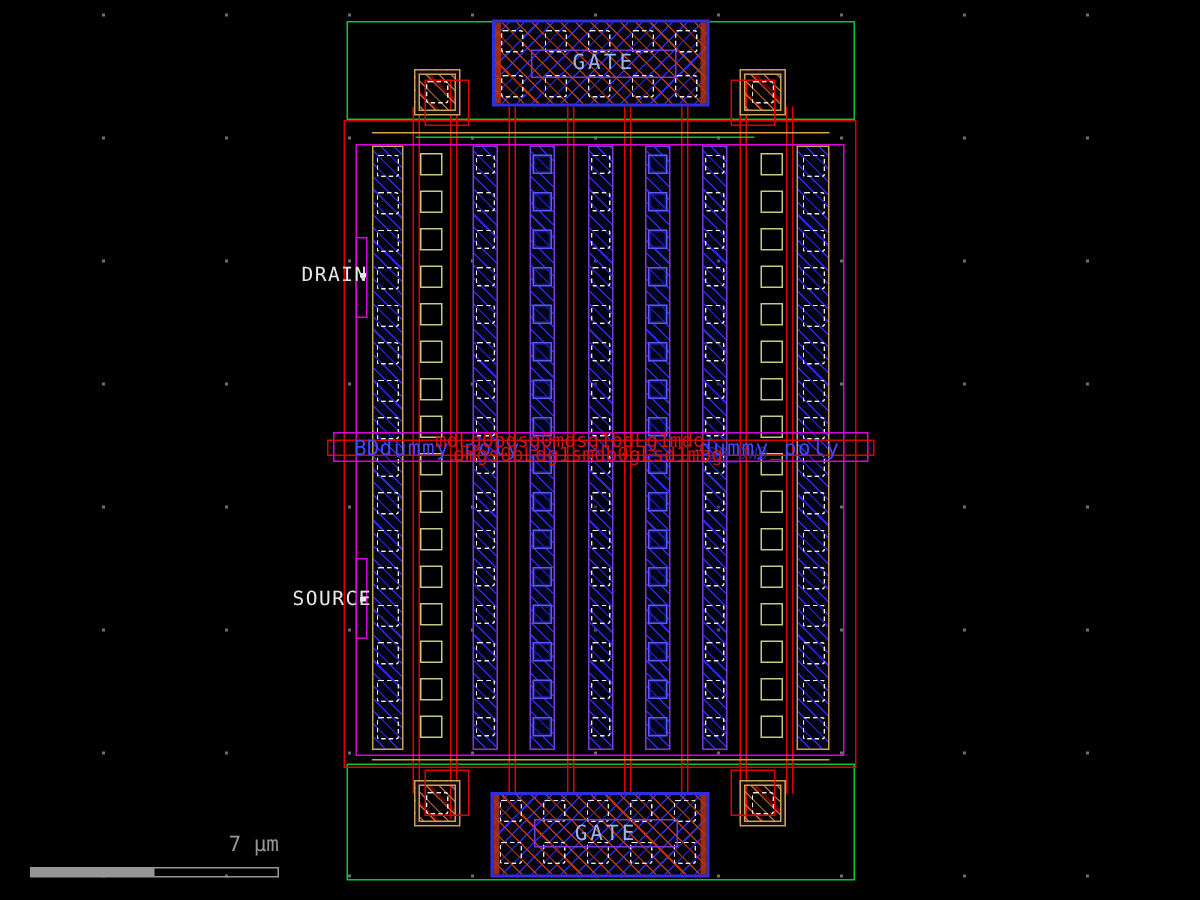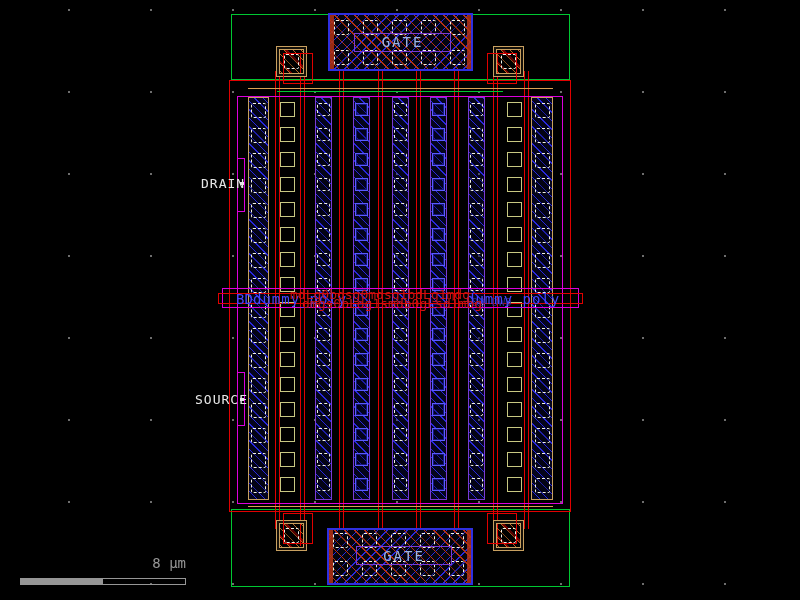--- a/index.html
+++ b/index.html
@@ -67,21 +67,21 @@
 
   <div class="lbl" id="lbl-bd">BD</div>
   <div class="lbl" id="lbl-dummy-left">dummy_poly</div>
   <div class="lbl" id="lbl-faint">D0_DW0</div>
   <div class="lbl" id="lbl-dummy-right">dummy_poly</div>
   <div class="lbl redlbl" id="lbl-red1">mdLg0bdsg0mdsg1bdLg1mdg</div>
   <div class="lbl redlbl" id="lbl-red3">dmgs0bLdg1smdb0gLsd1mbg</div>
 
   <div id="scale-solid"></div>
   <div id="scale-hollow"></div>
-  <div class="lbl" id="lbl-scale">8 µm</div>
+  <div class="lbl" id="lbl-scale">7 µm</div>
 <div class="dot" style="left: 68px; top: 9px; width: 2px; height: 2px;"></div>
     <div class="dot" style="left: 68px; top: 91px; width: 2px; height: 2px;"></div>
     <div class="dot" style="left: 68px; top: 173px; width: 2px; height: 2px;"></div>
     <div class="dot" style="left: 68px; top: 255px; width: 2px; height: 2px;"></div>
     <div class="dot" style="left: 68px; top: 337px; width: 2px; height: 2px;"></div>
     <div class="dot" style="left: 68px; top: 419px; width: 2px; height: 2px;"></div>
     <div class="dot" style="left: 68px; top: 501px; width: 2px; height: 2px;"></div>
     <div class="dot" style="left: 68px; top: 583px; width: 2px; height: 2px;"></div>
     <div class="dot" style="left: 150px; top: 9px; width: 2px; height: 2px;"></div>
     <div class="dot" style="left: 150px; top: 91px; width: 2px; height: 2px;"></div>

